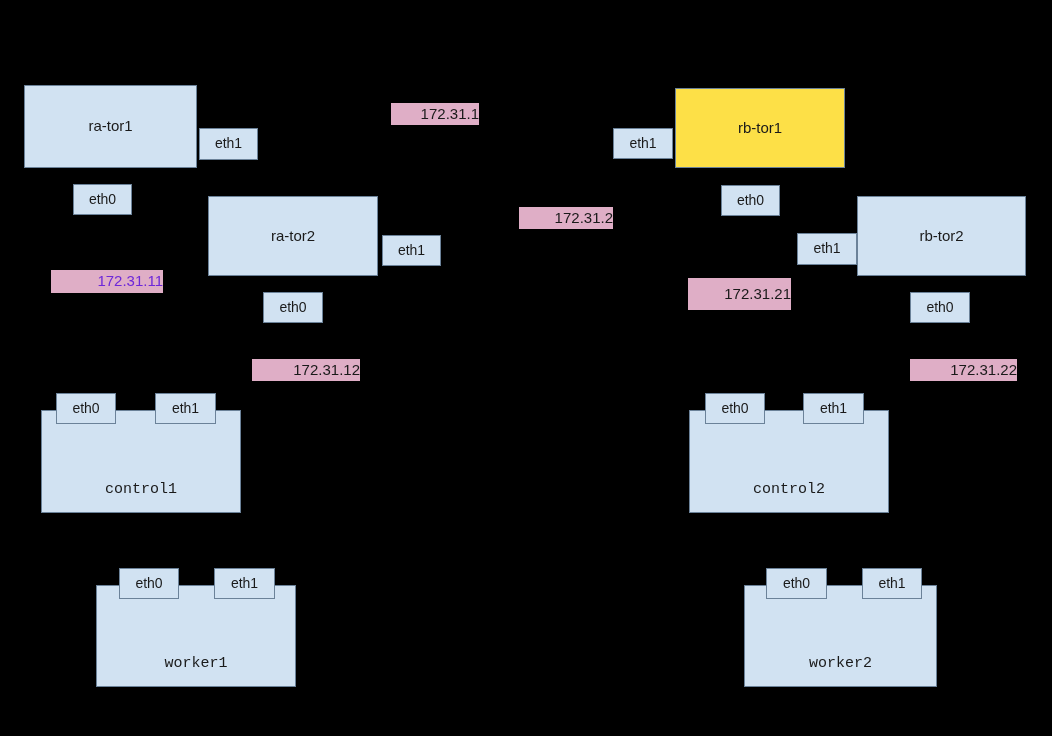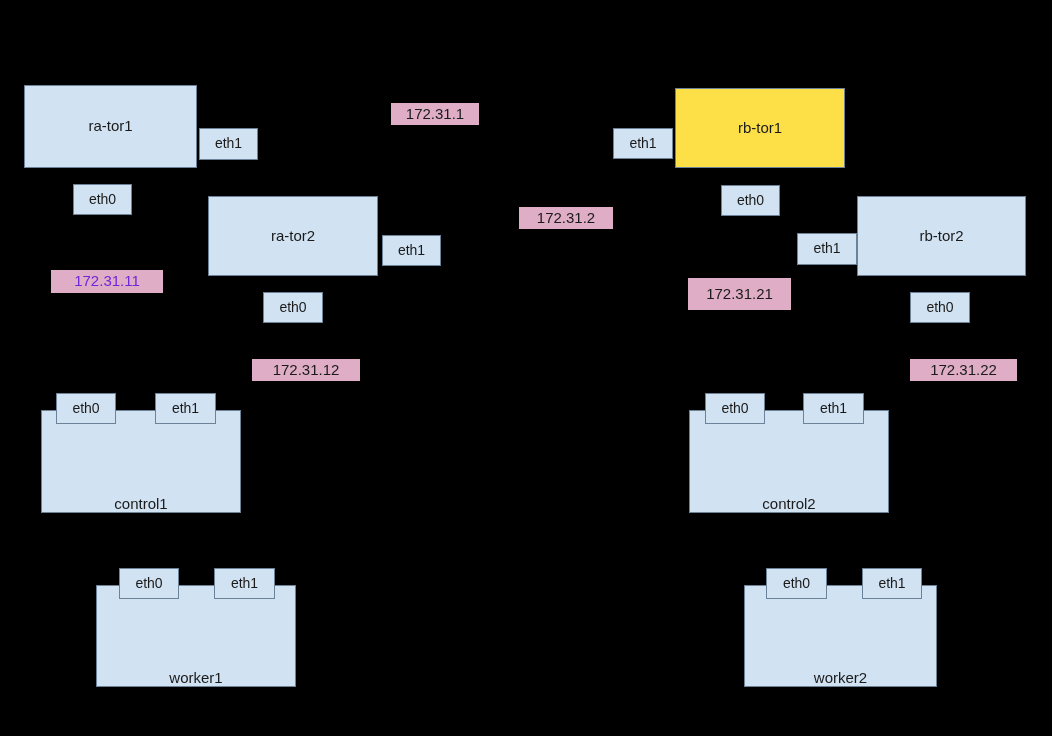--- a/index.html
+++ b/index.html
@@ -31,20 +31,22 @@
     line-height: 1.1;
     display: flex;
     align-items: center;
     justify-content: center;
     text-align: center;
     z-index: 2;
   }
   
   .node.host {
     align-items: flex-end;
+    padding-bottom: 14px;
+    font-family: Liberation Mono, monospace;
   }
   
   .iface {
     position: absolute;
     box-sizing: border-box;
     background: #d1e2f2;
     border: 1px solid #6b8299;
     color: #1a1a1a;
     font-size: 14px;
     line-height: 1.1;
@@ -58,21 +60,21 @@
   
   .netlabel {
     position: absolute;
     box-sizing: border-box;
     background: #dfaec6;
     color: #1a1a1a;
     font-size: 15px;
     line-height: 1.1;
     display: flex;
     align-items: center;
-    justify-content: center;
+    justify-content: flex-end;
     text-align: center;
     z-index: 4;
   }
   
   #links {
     position: absolute;
     left: 0;
     top: 0;
     width: 1052px;
     height: 736px;

